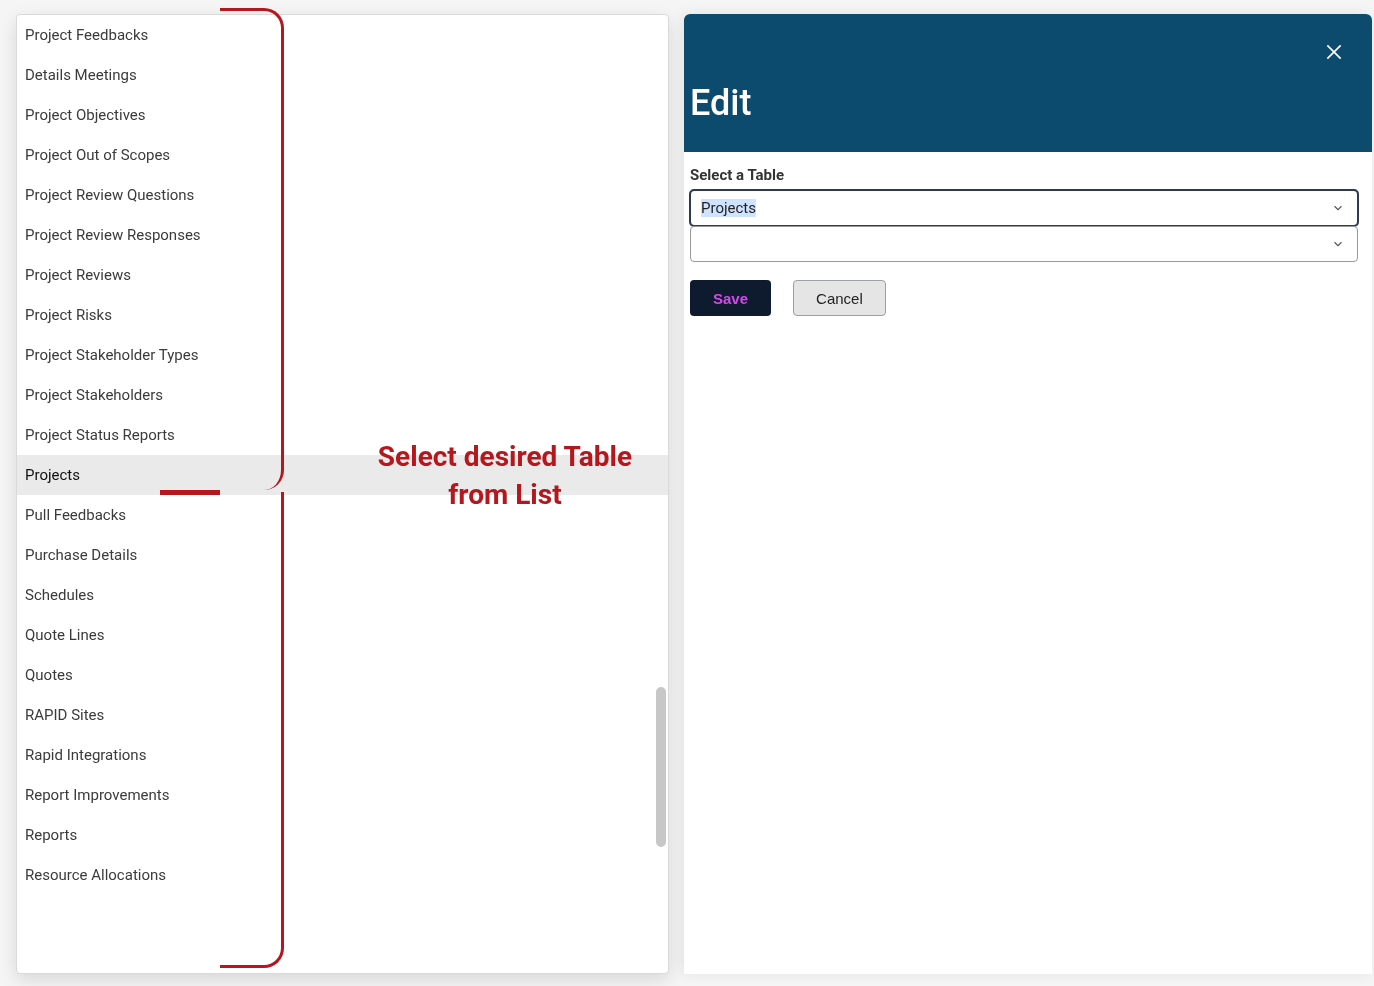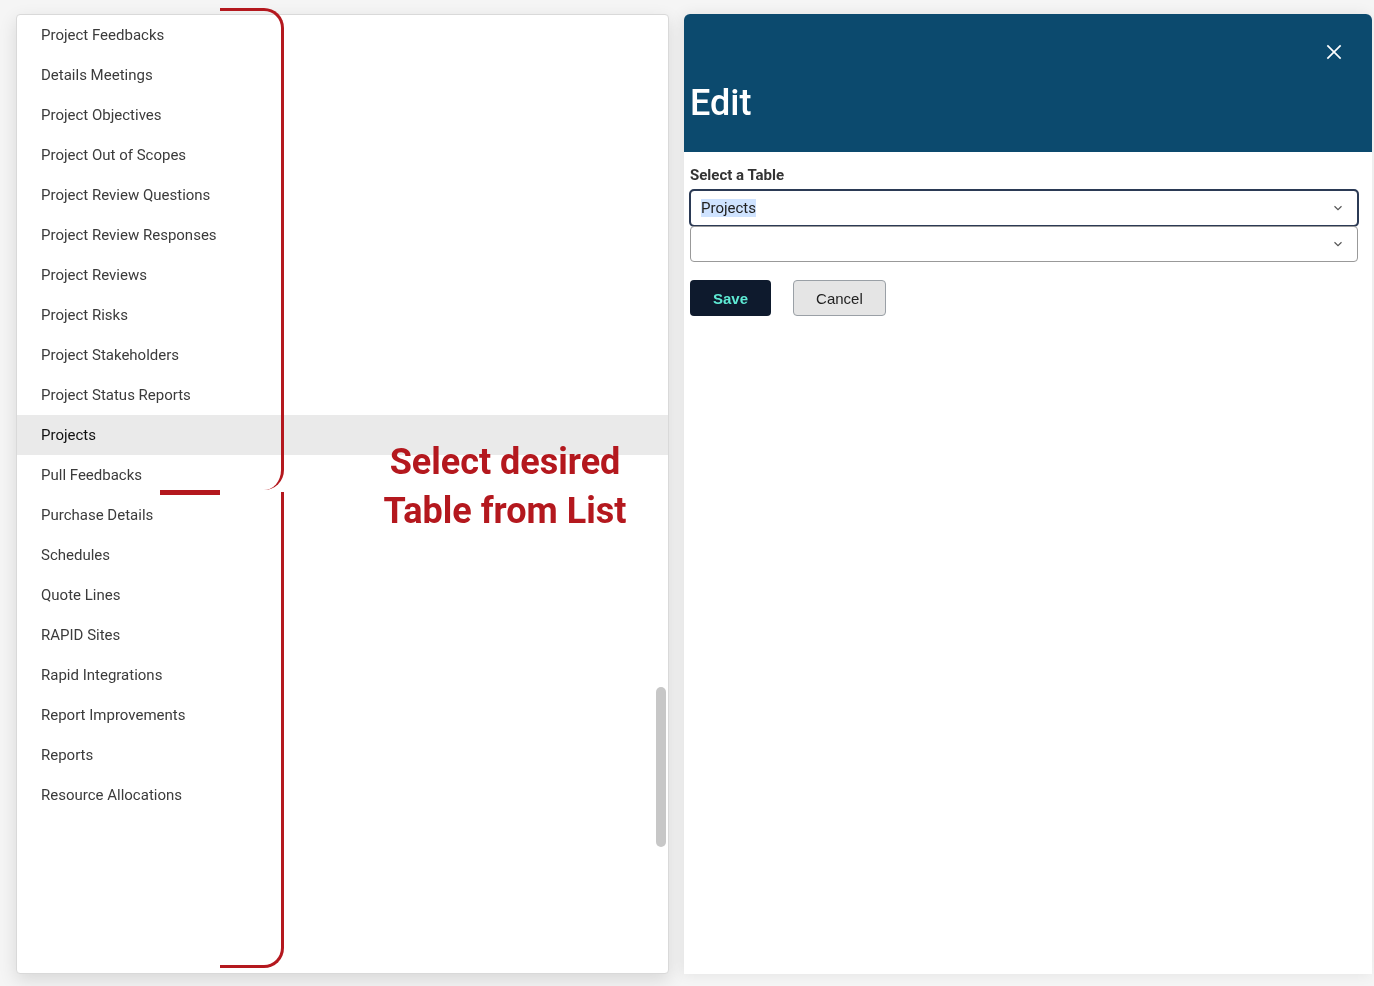--- a/index.html
+++ b/index.html
@@ -32,21 +32,21 @@
   }
   .dropdown-items {
     position: relative;
     width: 100%;
     height: 100%;
     overflow: hidden;
   }
   .dropdown-item {
     height: 40px;
     line-height: 40px;
-    padding-left: 24px;
+    padding-left: 8px;
     font-size: 15px;
     color: #3b3b3b;
     cursor: pointer;
     white-space: nowrap;
   }
   .dropdown-item.selected {
     background: #eaeaea;
     color: #111;
   }
 
@@ -151,21 +151,21 @@
     border-radius: 4px;
     font-size: 15px;
     cursor: pointer;
     border: 1px solid transparent;
     display: inline-flex;
     align-items: center;
     justify-content: center;
   }
   .btn-primary {
     background: #0e1a2d;
-    color: #5eead4;
+    color: #d946ef;
     font-weight: 600;
   }
   .btn-secondary {
     background: #e5e5e5;
     color: #222;
     border: 1px solid #9aa0a6;
   }
 
   
   .anno-bracket-top {
@@ -211,48 +211,50 @@
     height: 3px;
     background: #b4181e;
   }
   .anno-text {
     position: absolute;
     left: 360px;
     top: 438px;
     width: 290px;
     color: #b4181e;
     font-weight: 700;
-    font-size: 36px;
+    font-size: 28px;
     line-height: 1.35;
     text-align: center;
     pointer-events: none;
   }
 </style>
 </head>
 <body>
 
 <div class="stage">
 
   <div class="dropdown-panel">
     <div class="dropdown-items">
         <div class="dropdown-item">Project Feedbacks</div>
         <div class="dropdown-item">Details Meetings</div>
         <div class="dropdown-item">Project Objectives</div>
         <div class="dropdown-item">Project Out of Scopes</div>
         <div class="dropdown-item">Project Review Questions</div>
         <div class="dropdown-item">Project Review Responses</div>
         <div class="dropdown-item">Project Reviews</div>
         <div class="dropdown-item">Project Risks</div>
+        <div class="dropdown-item">Project Stakeholder Types</div>
         <div class="dropdown-item">Project Stakeholders</div>
         <div class="dropdown-item">Project Status Reports</div>
         <div class="dropdown-item selected">Projects</div>
         <div class="dropdown-item">Pull Feedbacks</div>
         <div class="dropdown-item">Purchase Details</div>
         <div class="dropdown-item">Schedules</div>
         <div class="dropdown-item">Quote Lines</div>
+        <div class="dropdown-item">Quotes</div>
         <div class="dropdown-item">RAPID Sites</div>
         <div class="dropdown-item">Rapid Integrations</div>
         <div class="dropdown-item">Report Improvements</div>
         <div class="dropdown-item">Reports</div>
         <div class="dropdown-item">Resource Allocations</div>
       </div>
     <div class="fake-scrollbar"></div>
   </div>
 
   <div class="anno-bracket-top"></div>

